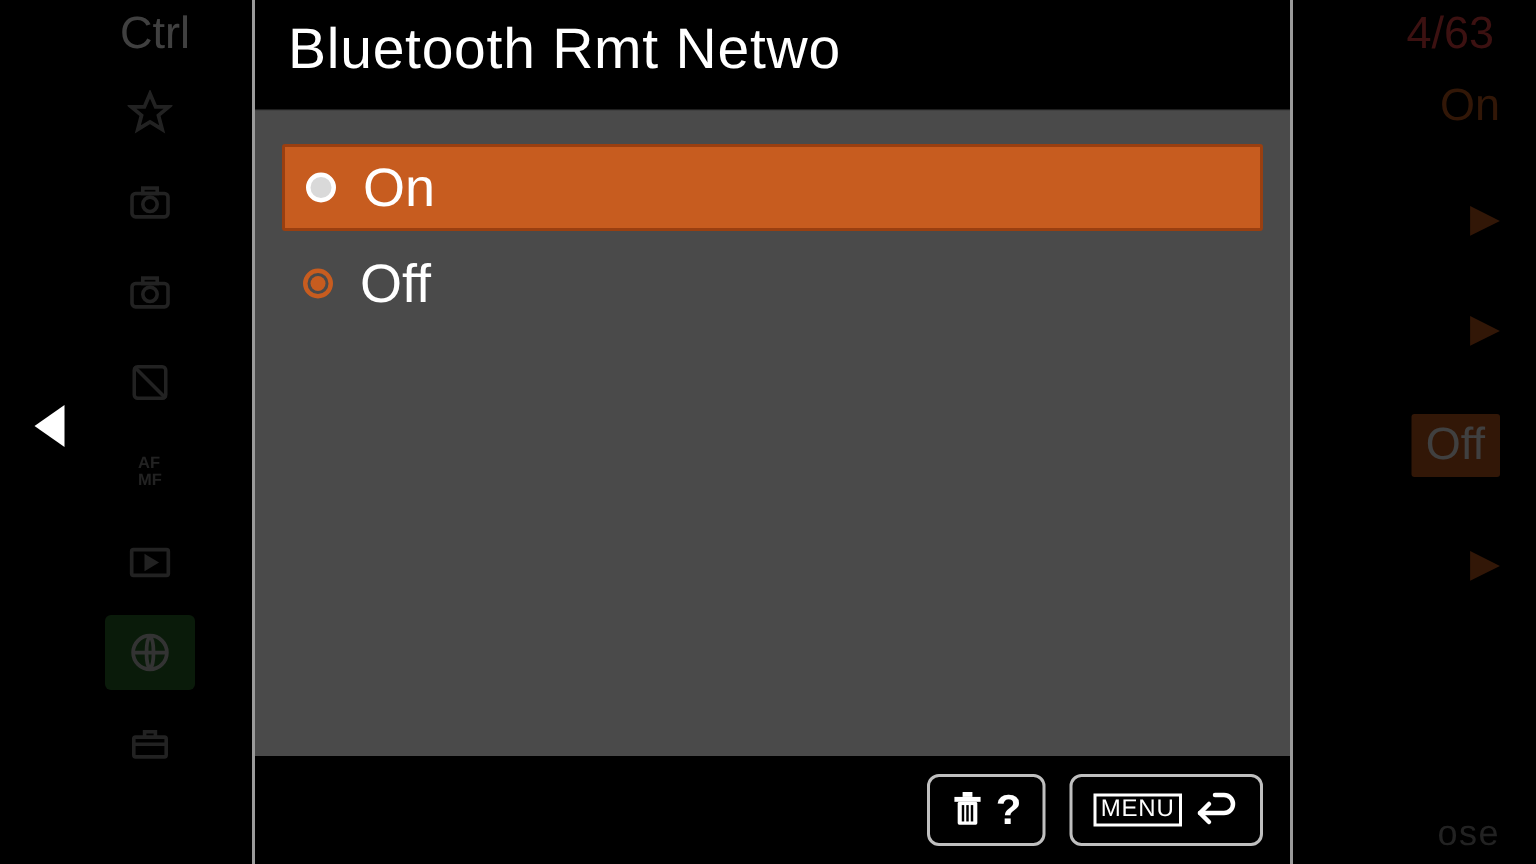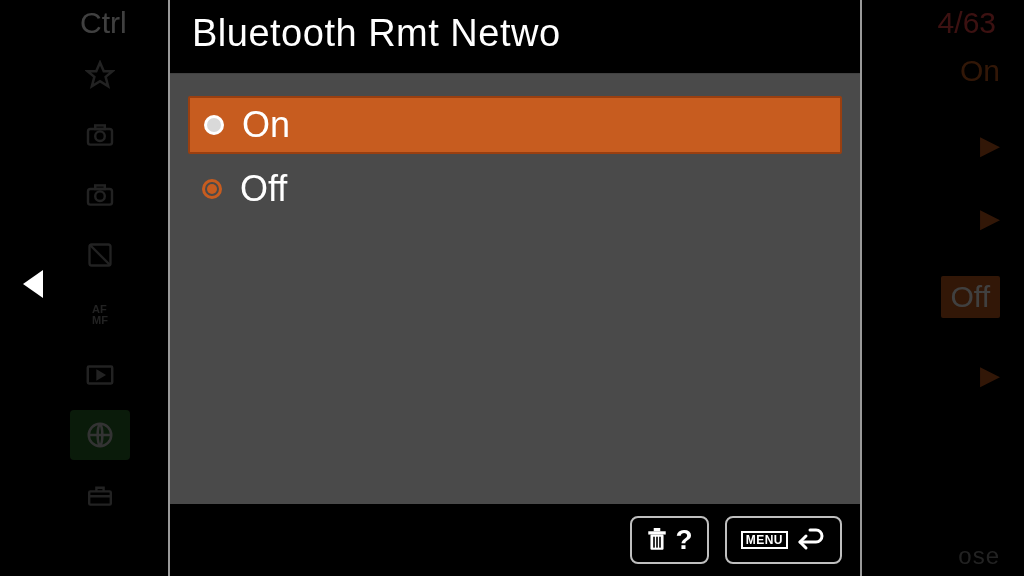--- a/index.html
+++ b/index.html
@@ -162,22 +162,22 @@
       padding: 0 14px;
       display: flex;
       align-items: center;
       gap: 8px;
       color: #fff;
       background: #000;
       cursor: pointer;
     }
     .footer-btn .q { font-size: 28px; font-weight: bold; }
     .footer-btn .menu-label {
-      font-size: 12px;
-      font-weight: bold;
+      font-size: 16px;
+      font-weight: normal;
       letter-spacing: 0.5px;
       border: 2px solid #fff;
       padding: 1px 3px;
       line-height: 1;
     }
     .icon-svg { display: block; }
   </style>
 </head>
 <body>
 

